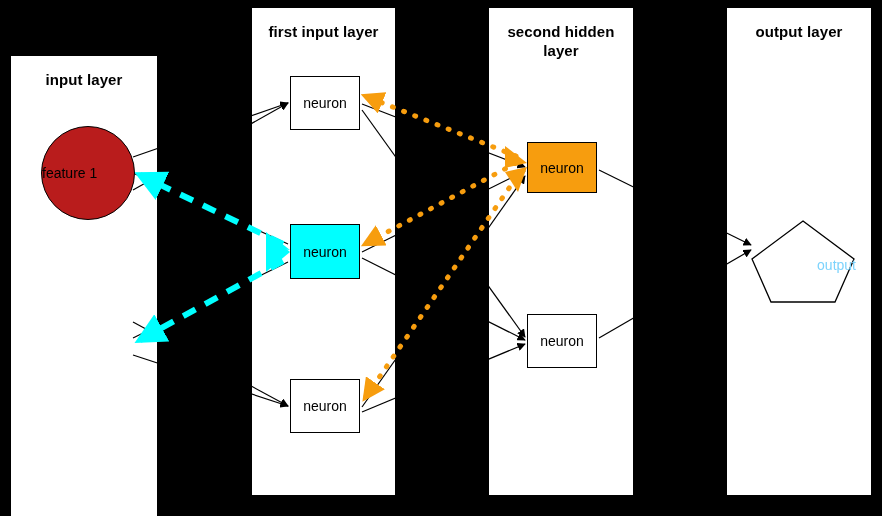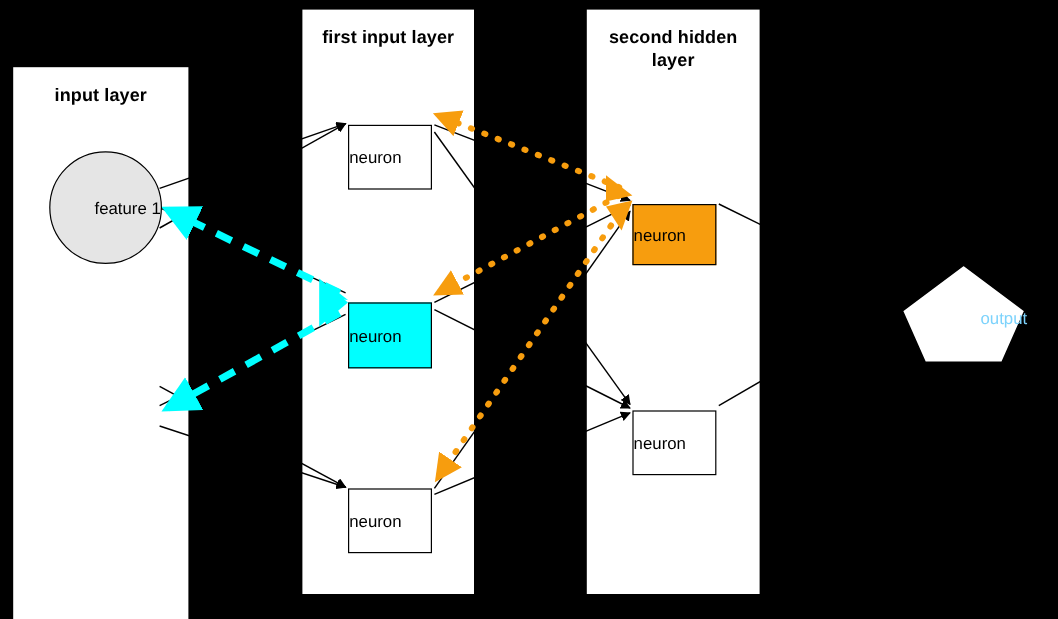--- a/index.html
+++ b/index.html
@@ -32,36 +32,35 @@
     line-height: 19px;
     letter-spacing: 0.1px;
   }
   .node-box {
     position: absolute;
     box-sizing: border-box;
     border: 1.6px solid #000000;
     background: #ffffff;
     display: flex;
     align-items: center;
-    justify-content: flex-start;
+    justify-content: center;
     font-size: 14px;
     color: #000000;
-    margin-top: 28px;
   }
   .node-box.cyan { background: #00ffff; }
   .node-box.orange { background: #f79d0e; }
   .node-circle {
     position: absolute;
     box-sizing: border-box;
     border: 1.3px solid #000000;
     border-radius: 50%;
-    background: #e5e5e5;
+    background: #b91c1c;
     display: flex;
     align-items: center;
-    justify-content: flex-end;
+    justify-content: flex-start;
     font-size: 14px;
     color: #000000;
   }
   .pentagon-wrap {
     position: absolute;
   }
   .pentagon-label {
     position: absolute;
     left: 0;
     right: 0;
@@ -89,20 +88,23 @@
   </div>
 
   <div class="layer-panel" style="left:252px; top:8px; width:143px; height:487px;">
     <div class="layer-title">first input layer</div>
   </div>
 
   <div class="layer-panel" style="left:489px; top:8px; width:144px; height:487px;">
     <div class="layer-title">second hidden layer</div>
   </div>
 
+  <div class="layer-panel" style="left:727px; top:8px; width:144px; height:487px;">
+    <div class="layer-title">output layer</div>
+  </div>
 
   <svg class="edges" viewBox="0 0 882 516">
     <defs>
       <marker id="arrow-black" viewBox="0 0 10 10" refX="9" refY="5" markerWidth="7" markerHeight="7" orient="auto-start-reverse">
         <path d="M 0 0 L 10 5 L 0 10 z" fill="#000000"></path>
       </marker>
       <marker id="arrow-cyan" viewBox="0 0 10 10" refX="8" refY="5" markerWidth="5.2" markerHeight="5.2" orient="auto-start-reverse">
         <path d="M 0 0 L 10 5 L 0 10 z" fill="#00ffff"></path>
       </marker>
       <marker id="arrow-orange" viewBox="0 0 10 10" refX="8" refY="5" markerWidth="4.6" markerHeight="4.6" orient="auto-start-reverse">

